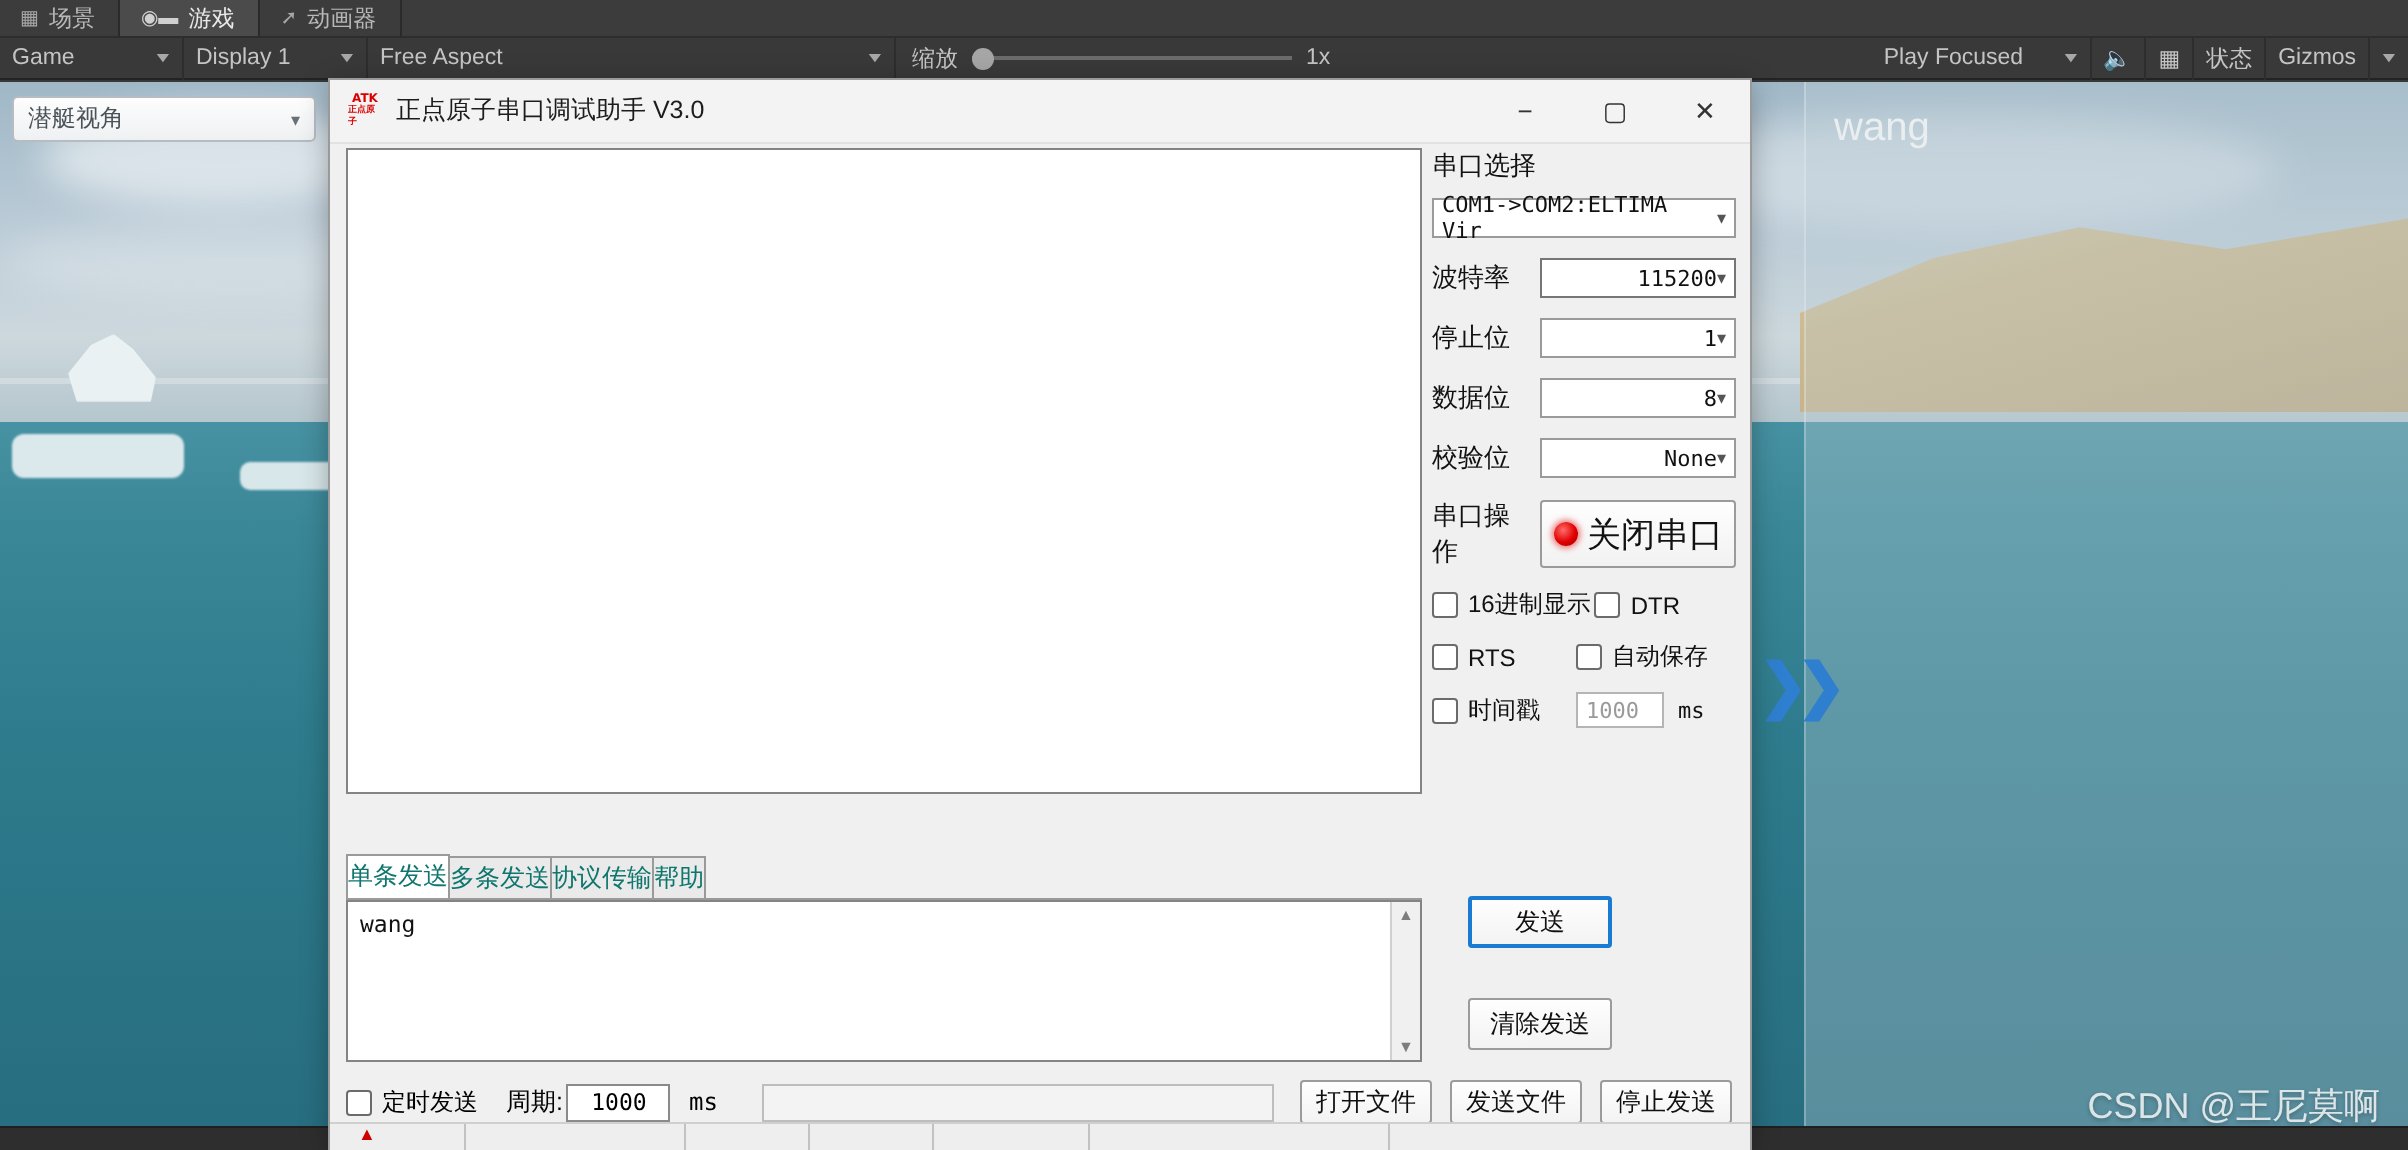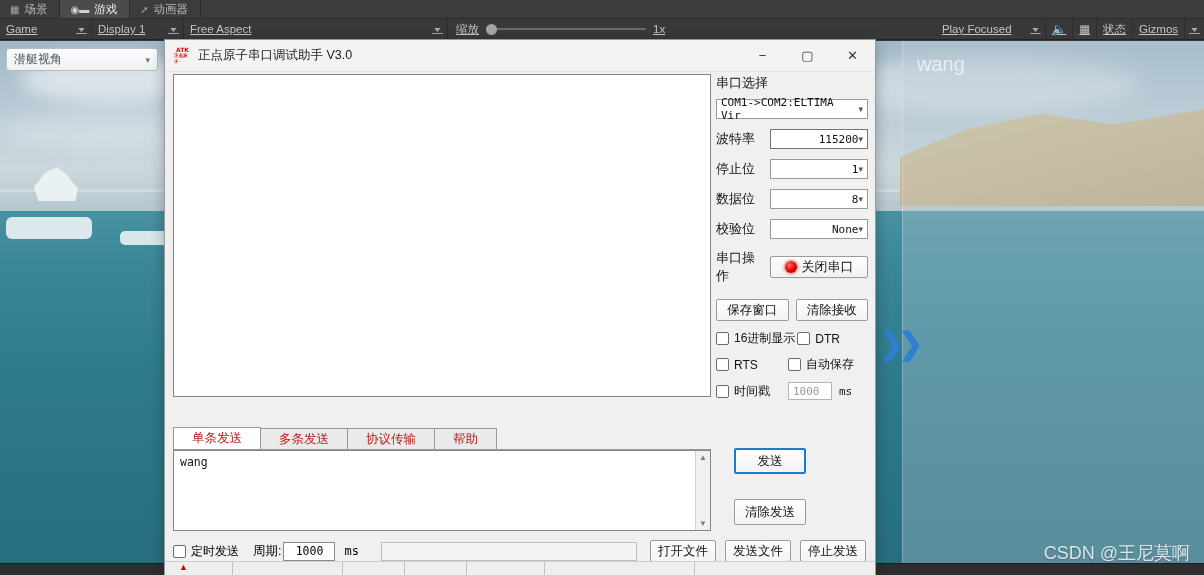--- a/index.html
+++ b/index.html
@@ -24,21 +24,21 @@
     color:#b8b8b8; font-size:11.5px;
     border-right:1px solid #2a2a2a;
     background:#3c3c3c;
   }
   .utab.active { background:#4b4b4b; color:#e8e8e8; }
   .utab .gi { font-size:10px; opacity:.85; display:inline-block; }
 
   .unity-toolbar {
     position:absolute; left:0; top:18px; width:1204px; height:22px;
     background:#393939; border-top:1px solid #2d2d2d; border-bottom:1px solid #232323;
-    display:flex; align-items:center; color:#c4c4c4; font-size:11.5px;text-decoration:underline;
+    display:flex; align-items:center; color:#c4c4c4; font-size:11.5px;
   }
   .tb-item {
     display:flex; align-items:center; height:22px; padding:0 6px;
     border-right:1px solid #2d2d2d; gap:6px; white-space:nowrap;
   }
   .tb-item.wide { min-width:92px; justify-content:space-between; }
   .caret { font-size:7px; opacity:.8; transform:scaleX(1.5); display:inline-block;}
   .tb-spacer { flex:1; }
   .zoom-wrap { display:flex; align-items:center; gap:7px; padding-left:8px;}
   .zoom-slider { position:relative; width:160px; height:14px; display:flex; align-items:center;}
@@ -167,23 +167,23 @@
   .btn {
     background:linear-gradient(to bottom,#fefefe,#f3f3f3);
     border:1px solid #9b9b9b; border-radius:2px;
     font-size:12.5px; color:#111; text-align:center;
     display:flex; align-items:center; justify-content:center;
     height:22px; cursor:default;
   }
   .btn.focus { border:2px solid #1a7bd4; }
 
   .port-op-btn {
-    flex:1; height:22px; display:flex; align-items:center; justify-content:center; gap:5px;
+    flex:1; height:34px; display:flex; align-items:center; justify-content:center; gap:5px;
     background:linear-gradient(to bottom,#fefefe,#f2f2f2);
-    border:1px solid #9b9b9b; border-radius:2px; font-size:13px;
+    border:1px solid #9b9b9b; border-radius:2px; font-size:17px;
   }
   .led {
     width:12px; height:12px; border-radius:50%;
     background:radial-gradient(circle at 38% 34%, #ff6b6b 0%, #e10000 55%, #9d0000 100%);
     box-shadow:0 0 3px 1px rgba(230,0,0,.55);
   }
 
   .btn-pair { display:flex; gap:7px; margin-top:14px; }
   .btn-pair .btn { flex:1; height:22px; }
 
@@ -205,21 +205,21 @@
     display:flex; align-items:center; padding-left:4px;
   }
 
   
   .tabs {
     position:absolute; left:8px; top:357px; width:538px; height:21px;
     display:flex; align-items:flex-end;
     border-bottom:1px solid #9a9a9a;
   }
   .tab {
-    height:21px; padding:0 18px; font-size:12.5px; color:#b91c1c;
+    height:21px; padding:0 0; font-size:12.5px; color:#0f766e;
     display:flex; align-items:center;
     border:1px solid #9a9a9a; border-bottom:none; background:#eaeaea;
     margin-right:-1px;
   }
   .tab.active { background:#ffffff; position:relative; top:0; height:22px;}
 
   
   .send-box {
     position:absolute; left:8px; top:378px; width:538px; height:81px;
     background:#fff; border:1px solid #848484; display:flex;
@@ -445,24 +445,20 @@
       </div>
 
       <div class="row">
         <span class="cfg-label">串口操作</span>
         <span class="port-op-btn">
           <span class="led"></span>
           <span>关闭串口</span>
         </span>
       </div>
 
-      <div class="btn-pair">
-        <span class="btn">保存窗口</span>
-        <span class="btn">清除接收</span>
-      </div>
 
       <div class="cbrow">
         <span class="cb"></span>
         <span>16进制显示</span>
         <span class="cb" style="margin-left:2px"></span>
         <span>DTR</span>
       </div>
 
       <div class="cbrow">
         <span class="cb"></span>

